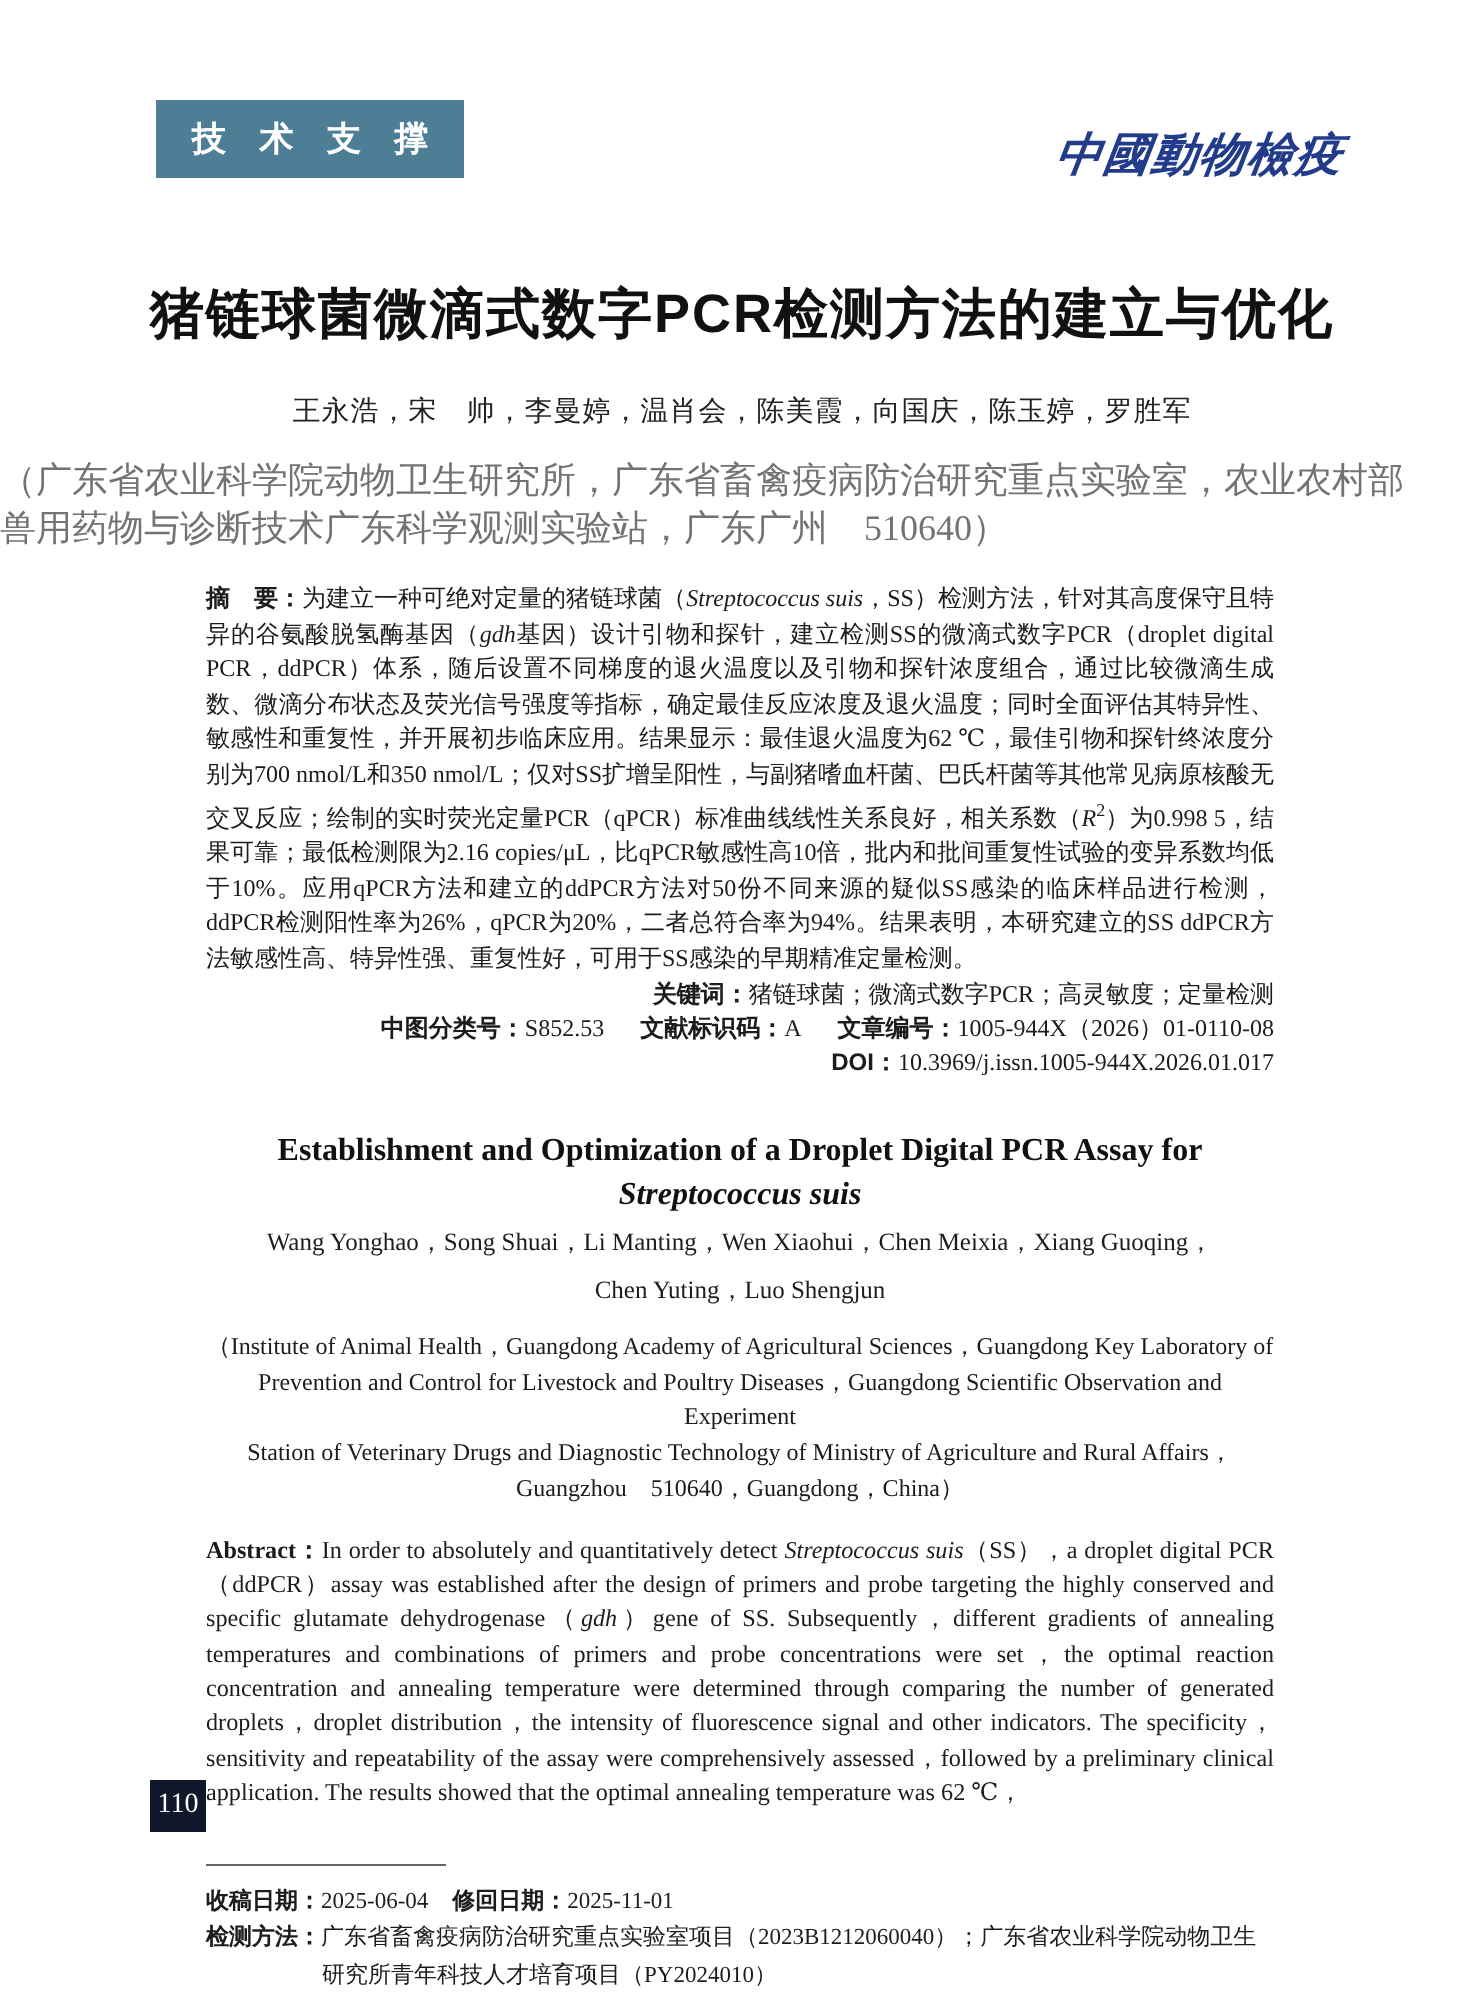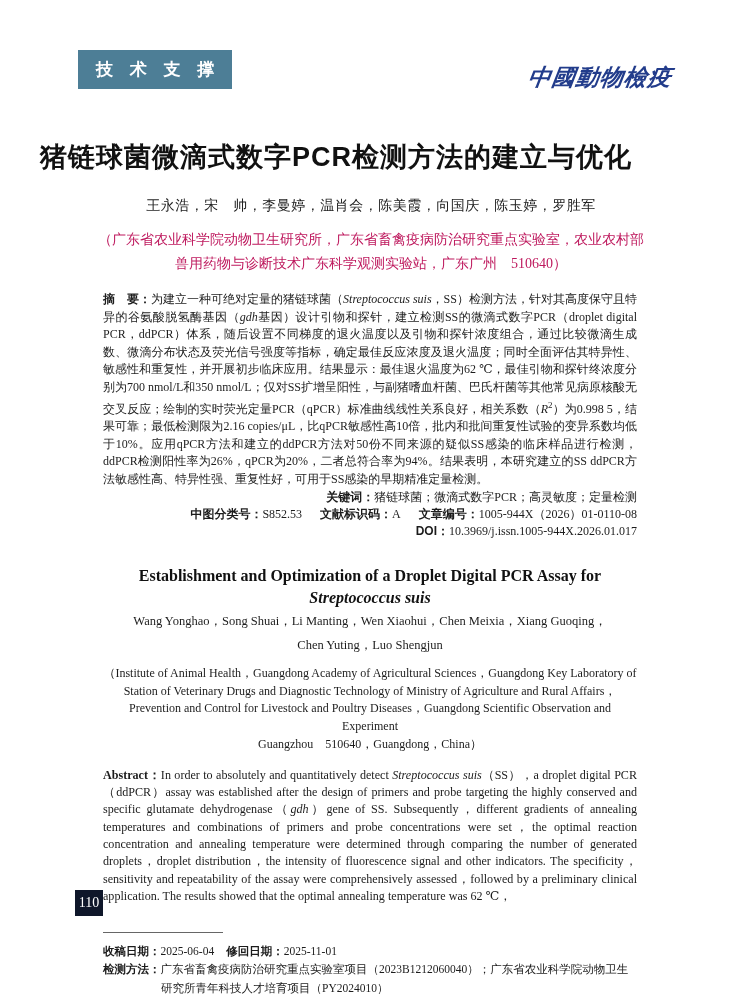--- a/index.html
+++ b/index.html
@@ -29,33 +29,33 @@
     font-family:"DejaVu Serif","Liberation Serif",serif;
     font-style:italic;font-weight:bold;
     font-size:23px;letter-spacing:1px;
     transform:skewX(-8deg);
     margin-top:12px;
     white-space:nowrap;
   }
   
   .title-cn{
     margin:46px 40px 0 40px;
-    text-align:left;
+    text-align:center;
     font-family:"Liberation Sans","DejaVu Sans",sans-serif;
     font-weight:bold;font-size:27px;letter-spacing:1px;
     color:#111;
   }
   .authors-cn{
     margin-top:22px;text-align:center;
     font-family:"Liberation Sans","DejaVu Sans",sans-serif;
     font-size:14px;color:#222;letter-spacing:.5px;
   }
   .affil-cn{
-    margin-top:13px;text-align:center;
-    font-size:14px;line-height:24px;color:#be185d;
+    margin-top:13px;
+    font-size:18px;line-height:24px;color:#737373;
   }
   
   .content{padding:0 105px 0 103px;}
   .abstract-cn{
     margin:15px 0 0 0;
     font-size:12px;line-height:17.6px;
     text-align:justify;
   }
   .lbl{
     font-family:"Liberation Sans","DejaVu Sans",sans-serif;
@@ -124,22 +124,22 @@
 
     <h2 class="title-en"><span>Establishment and Optimization of a Droplet Digital PCR Assay for </span><span style="font-style: italic;">Streptococcus suis</span></h2>
 
     <div class="authors-en">
       <div>Wang Yonghao，Song Shuai，Li Manting，Wen Xiaohui，Chen Meixia，Xiang Guoqing，</div>
       <div>Chen Yuting，Luo Shengjun</div>
     </div>
 
     <div class="affil-en">
       <div>（Institute of Animal Health，Guangdong Academy of Agricultural Sciences，Guangdong Key Laboratory of</div>
+      <div>Prevention and Control for Livestock and Poultry Diseases，Guangdong Scientific Observation and Experiment</div>
       <div>Station of Veterinary Drugs and Diagnostic Technology of Ministry of Agriculture and Rural Affairs，</div>
-      <div>Prevention and Control for Livestock and Poultry Diseases，Guangdong Scientific Observation and Experiment</div>
       <div>Guangzhou　510640，Guangdong，China）</div>
     </div>
 
     <p class="abstract-en"><span class="lbl" style="font-family:'Liberation Serif',serif">Abstract：</span><span><span>In order to absolutely and quantitatively detect </span><span style="font-style: italic;">Streptococcus suis</span><span>（SS），a droplet digital PCR（ddPCR）assay was established after the design of primers and probe targeting the highly conserved and specific glutamate dehydrogenase（</span><span style="font-style: italic;">gdh</span><span>）gene of SS. Subsequently，different gradients of annealing temperatures and combinations of primers and probe concentrations were set，the optimal reaction concentration and annealing temperature were determined through comparing the number of generated droplets，droplet distribution，the intensity of fluorescence signal and other indicators. The specificity，sensitivity and repeatability of the assay were comprehensively assessed，followed by a preliminary clinical application. The results showed that the optimal annealing temperature was 62 ℃，</span></span></p>
 
     <hr class="foot-sep">
 
     <div class="footnotes">
       <p><span class="lbl">收稿日期：</span><span>2025-06-04</span><span class="lbl gap-sm">修回日期：</span><span>2025-11-01</span></p>
       <p class="fund"><span class="lbl">检测方法：</span><span>广东省畜禽疫病防治研究重点实验室项目（2023B1212060040）；广东省农业科学院动物卫生研究所青年科技人才培育项目（PY2024010）</span></p>

